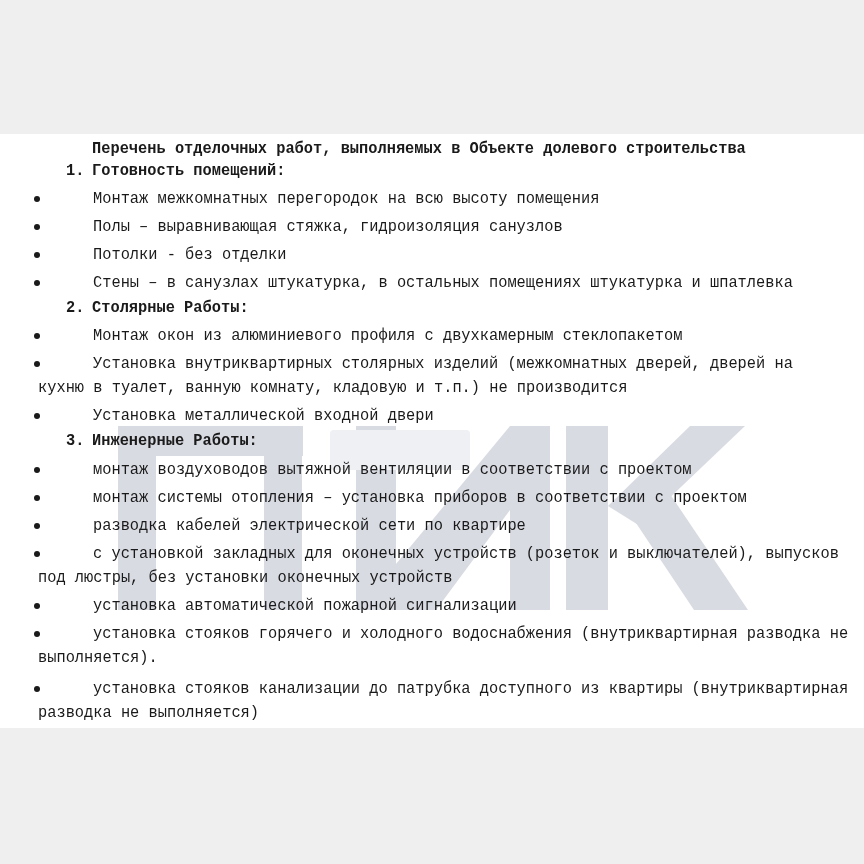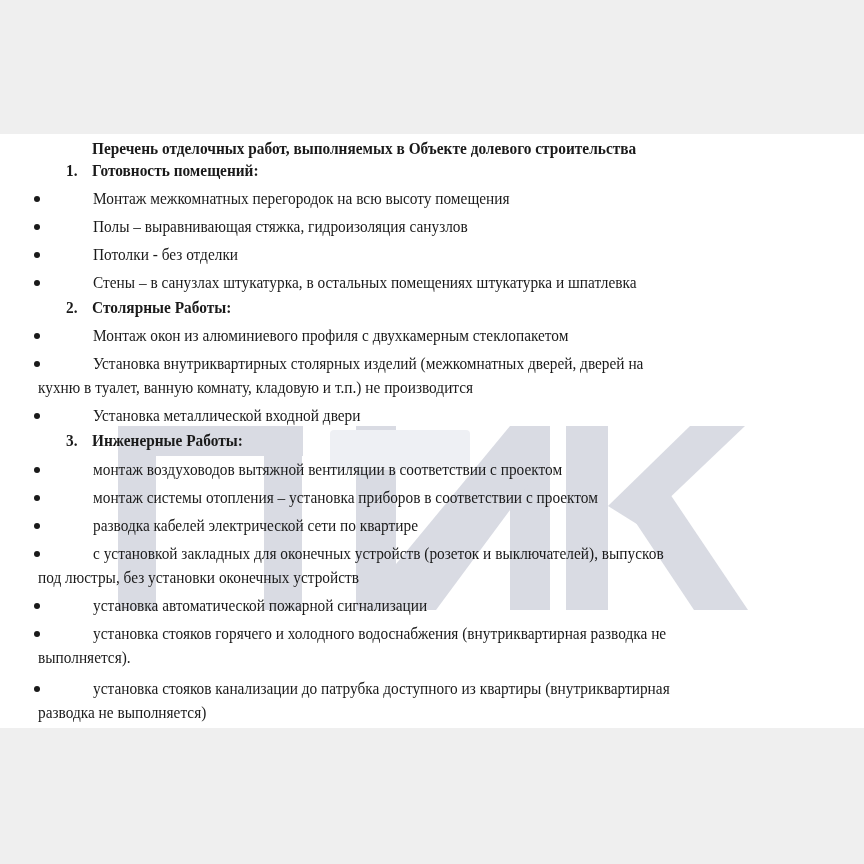--- a/index.html
+++ b/index.html
@@ -28,20 +28,21 @@
     position: absolute;
     left: 0; top: 0;
     width: 864px; height: 594px;
     pointer-events: none;
   }
   .content {
     position: absolute;
     left: 0; top: 0;
     width: 864px;
     height: 594px;
+    font-family: Liberation Mono, monospace;
   }
   .title {
     position: absolute;
     left: 92px;
     top: 5px;
     font-size: 16.5px;
     font-weight: bold;
     white-space: nowrap;
     transform: scaleX(0.93);
     transform-origin: left top;

